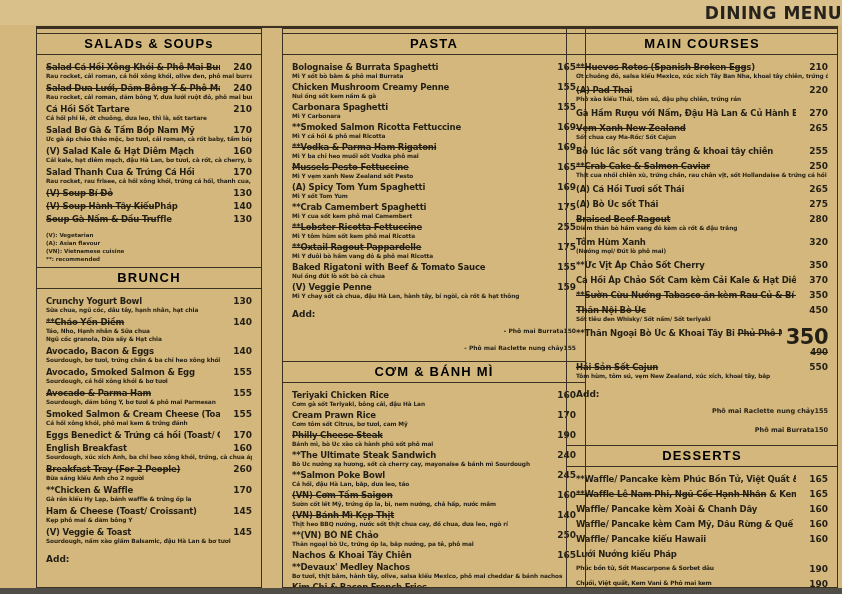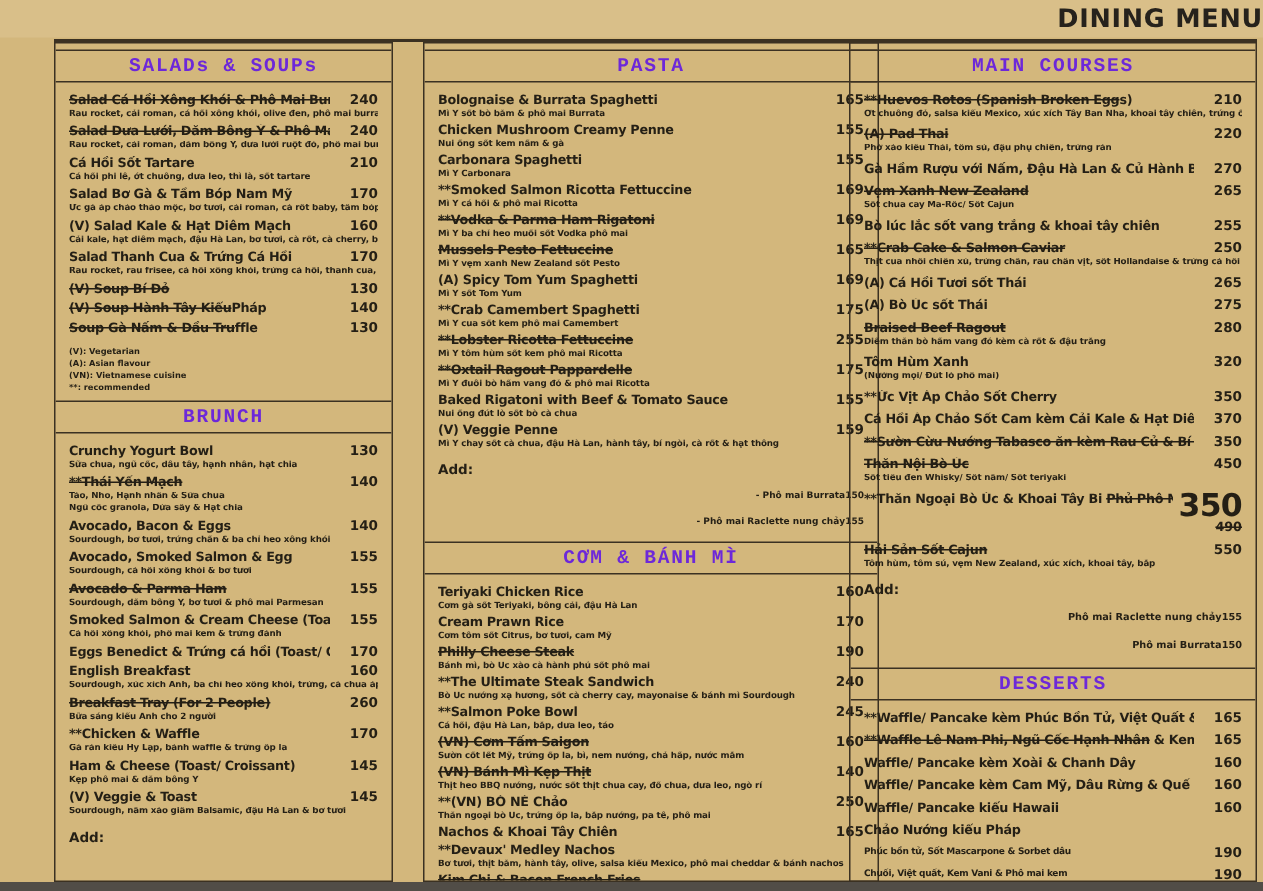--- a/index.html
+++ b/index.html
@@ -10,22 +10,22 @@
        font-weight:700;font-size:17px;line-height:20px;letter-spacing:.5px;color:#26221c}
   .topline{position:absolute;top:26px;left:36px;width:802px;height:2px;background:#3b3122}
   .bottomedge{position:absolute;left:0;bottom:0;width:842px;height:6px;background:#514d47}
   .panel{position:absolute;top:28px;height:560px;border:1px solid #3b3122;box-sizing:border-box;
        padding:0 9px;overflow:hidden;background:transparent}
   .c1{left:36px;width:226px}
   .c2{left:282px;width:304px}
   .c3{left:566px;width:272px}
   .sec-header{border-top:1.5px solid #3b3122;border-bottom:1.5px solid #3b3122;
        margin:4px -9px 7px -9px;padding:2px 0 3px 0;text-align:center;
-       font-family:Liberation Mono, monospace;font-weight:700;font-size:13px;
-       letter-spacing:1.2px;color:#6d28d9}
+       font-family:Liberation Sans, sans-serif;font-weight:700;font-size:13px;
+       letter-spacing:1.2px;color:#000000}
   .item{margin-bottom:3px}
   .c2 .item{margin-bottom:2px}
   .c3 .item{margin-bottom:5px}
   .line{display:flex;align-items:flex-start}
   .nm{flex:1 1 auto;font-weight:700;font-size:8.5px;line-height:10px;letter-spacing:-.2px;
        white-space:nowrap;overflow:hidden}
   .pr{flex:0 0 auto;min-width:28px;text-align:right;font-weight:700;font-size:9px;line-height:10px;
        padding-left:4px}
   .st{text-decoration:line-through;text-decoration-thickness:1.2px}
   .ds{font-weight:700;font-size:5.8px;line-height:7px;letter-spacing:-.1px;white-space:nowrap;
@@ -121,21 +121,21 @@
       <div class="sec-header">BRUNCH</div>
       <div class="item">
         <div class="line">
           <span class="nm"><span>Crunchy Yogurt Bowl</span></span>
           <span class="pr"><span>130</span></span>
         </div>
         <div class="ds">Sữa chua, ngũ cốc, dâu tây, hạnh nhân, hạt chia</div>
       </div>
       <div class="item">
         <div class="line">
-          <span class="nm"><span class="st">**Thái Yến Mạch</span></span>
+          <span class="nm"><span class="st">**Cháo Yến Diềm</span></span>
           <span class="pr"><span>140</span></span>
         </div>
         <div class="ds">Táo, Nho, Hạnh nhân &amp; Sữa chua</div>
         <div class="ds">Ngũ cốc granola, Dừa sấy &amp; Hạt chia</div>
       </div>
       <div class="item">
         <div class="line">
           <span class="nm"><span>Avocado, Bacon &amp; Eggs</span></span>
           <span class="pr"><span>140</span></span>
         </div>
@@ -525,21 +525,21 @@
         </div>
       </div>
       <div class="item">
         <div class="line">
           <span class="nm"><span>Waffle/ Pancake kiểu Hawaii</span></span>
           <span class="pr"><span>160</span></span>
         </div>
       </div>
       <div class="item">
         <div class="line">
-          <span class="nm"><span>Chảo Nướng kiểu Pháp</span></span>
+          <span class="nm"><span>Lưới Nướng kiểu Pháp</span></span>
         </div>
       </div>
       <div class="item small">
         <div class="line">
           <span class="nm"><span>Phúc bồn tử, Sốt Mascarpone &amp; Sorbet dâu</span></span>
           <span class="pr"><span>190</span></span>
         </div>
       </div>
       <div class="item small">
         <div class="line">

